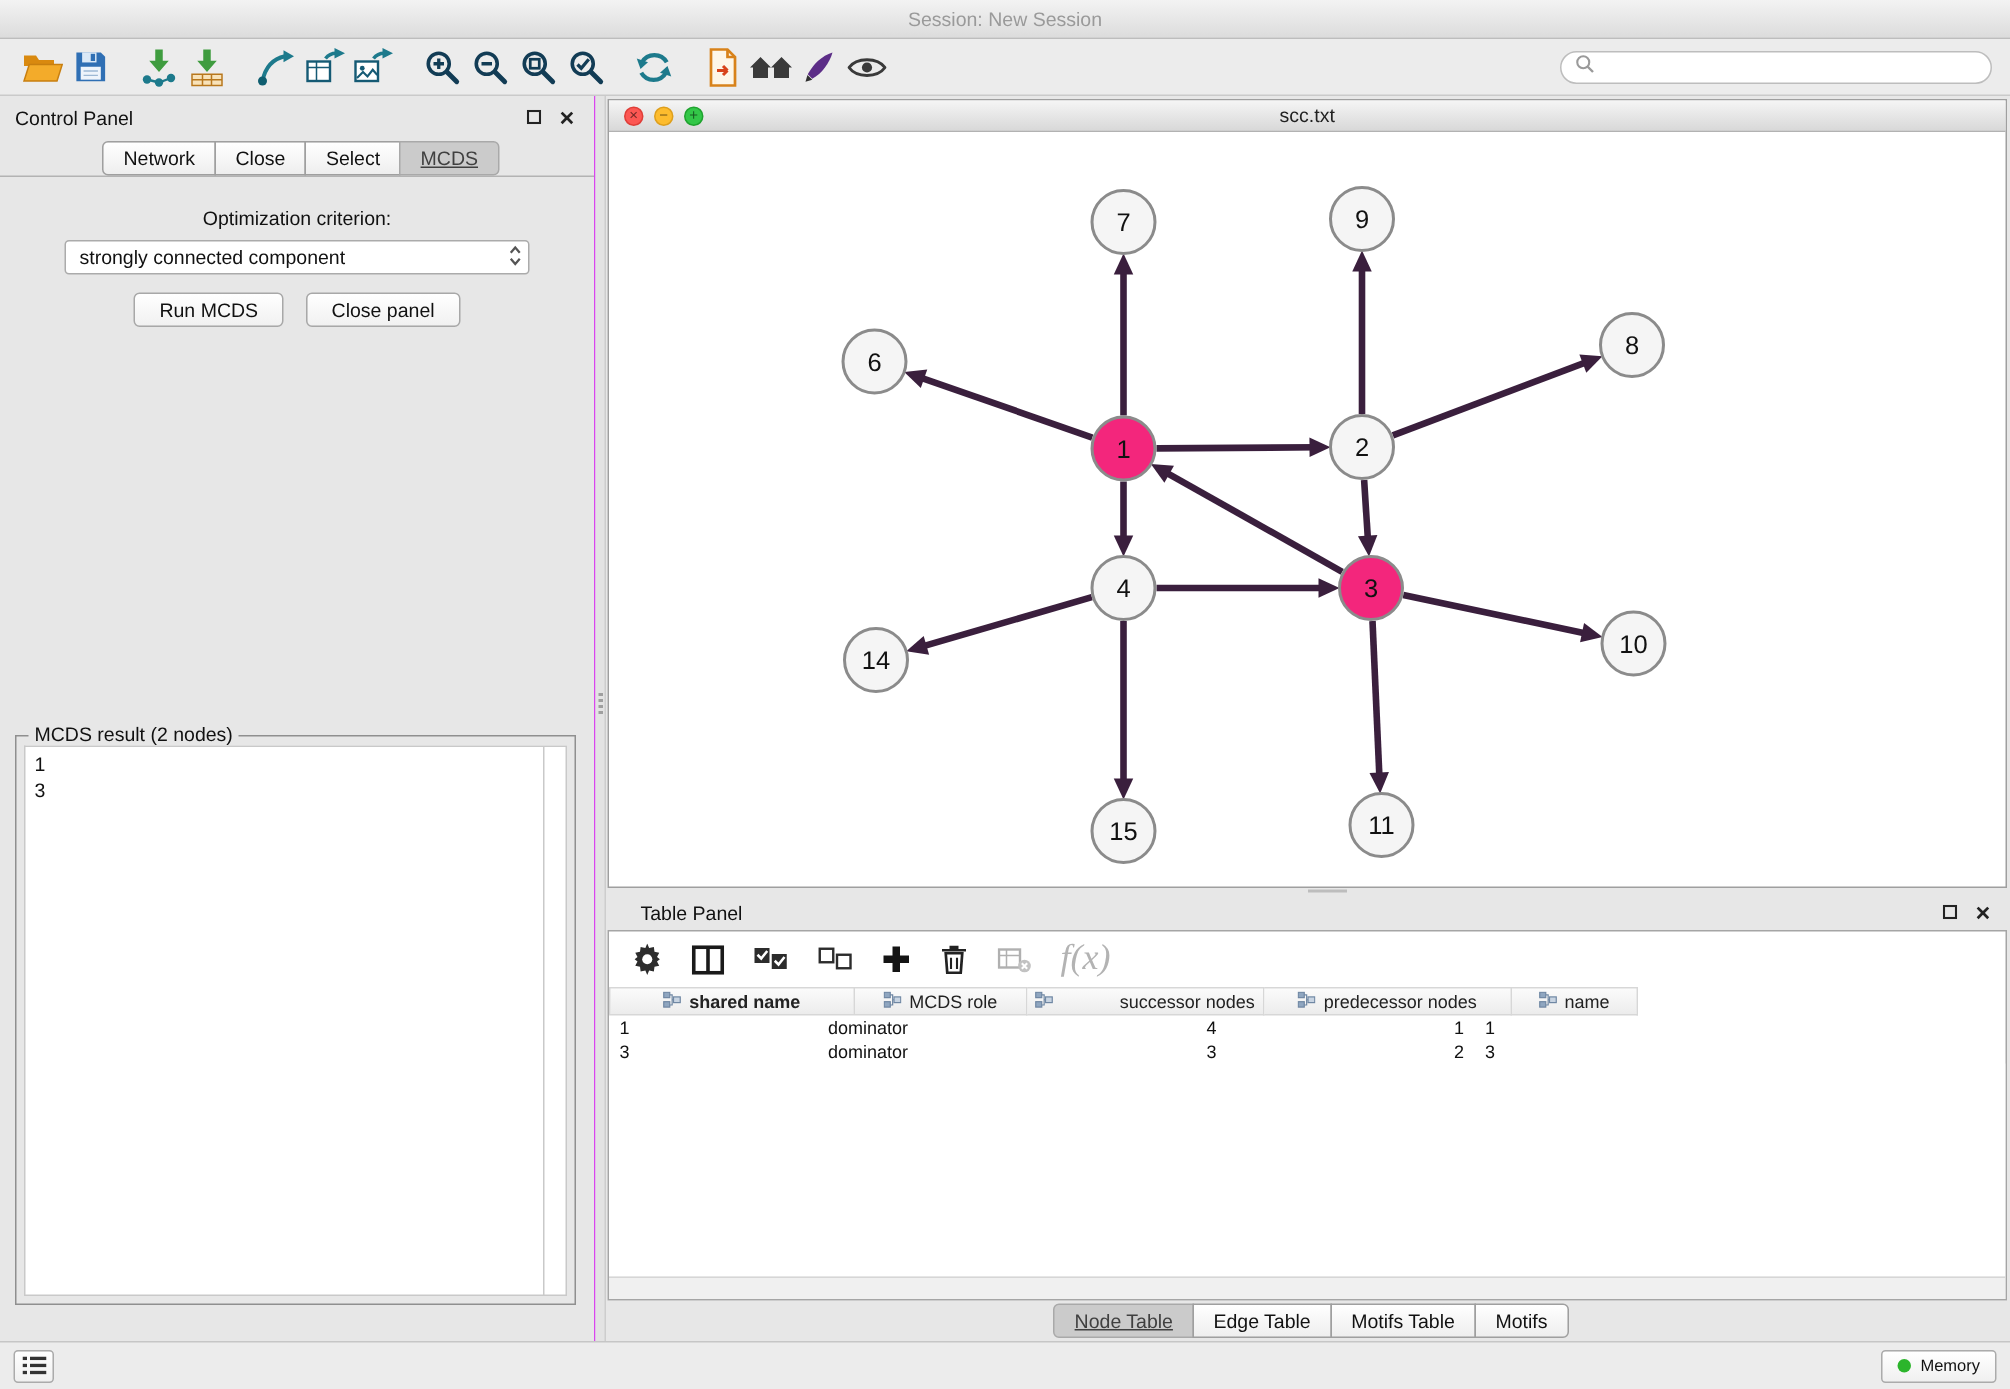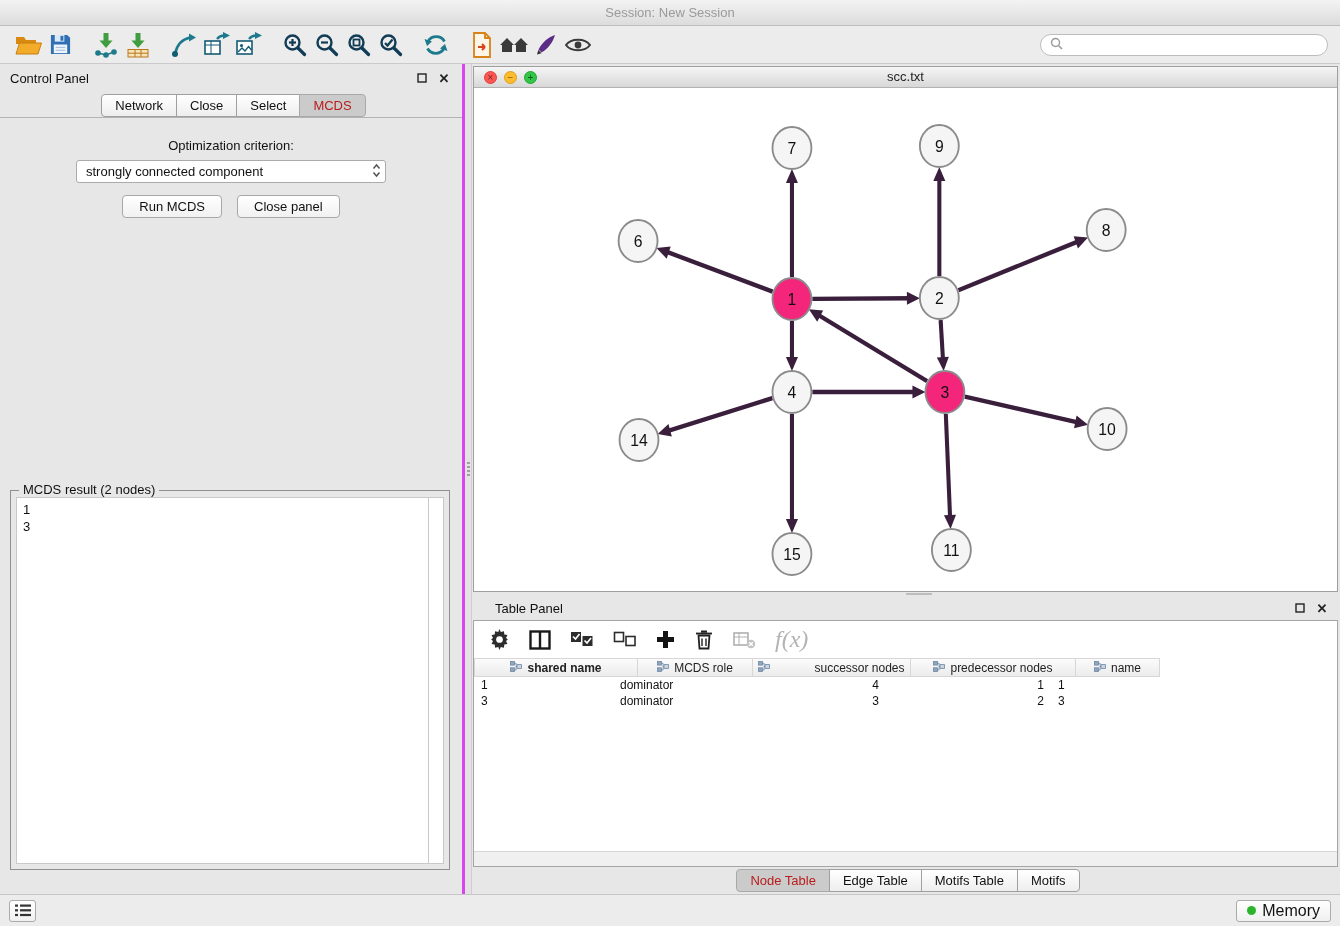--- a/index.html
+++ b/index.html
@@ -36,37 +36,37 @@
     background:#fff; border:1px solid #bdbdbd; border-radius:12px;
     display:flex; align-items:center; padding:0 9px; gap:5px;
   }
   .searchbox input { border:none; outline:none; flex:1; font-size:13px; background:transparent; font-family:inherit; }
 
   
   .main { height:830px; flex:none; display:flex; }
 
   
   .control-panel {
-    width:465px; flex:none; position:relative;
-    background:#e7e7e7; border-right:3px solid #d946ef;
+    width:397px; flex:none; position:relative;
+    background:#e7e7e7; border-right:1px solid #d946ef;
   }
   .cp-header { height:26px; display:flex; align-items:center; padding:2px 10px 0; font-size:13px; color:#111; }
   .cp-header .title { flex:1; }
   .float-btn, .close-btn { width:16px; height:16px; display:flex; align-items:center; justify-content:center; margin-left:6px; color:#222; }
   .float-btn svg { display:block; }
   .close-btn { font-size:13px; font-weight:bold; }
   .cp-tabbar { display:flex; justify-content:center; padding-top:4px; border-bottom:1px solid #b3b3b3; }
   .tab {
     padding:3px 13px; font-size:13px; color:#111;
     background:linear-gradient(#ffffff,#eeeeee);
     border:1px solid #9f9f9f; margin-left:-1px; cursor:default;
   }
   .tab:first-child { border-top-left-radius:4px; border-bottom-left-radius:4px; margin-left:5px; }
   .tab:last-child { border-top-right-radius:4px; border-bottom-right-radius:4px; }
-  .tab.active { background:#cbcbcb; color:#b91c1c; border-color:#a9a9a9; }
+  .tab.active { background:#cbcbcb; color:#404040; border-color:#a9a9a9;text-decoration:underline; }
   .opt-label { text-align:center; margin-top:20px; font-size:13px; color:#111; }
   .dropdown {
     width:310px; height:23px; margin:7px auto 0;
     background:#fff; border:1px solid #ababab; border-radius:3px;
     display:flex; align-items:center; padding:0 4px 0 9px;
     font-size:13px; color:#111;
   }
   .dropdown .val { flex:1; }
   .btn-row { display:flex; justify-content:center; gap:15px; margin-top:12px; }
   .btn-row button {
@@ -142,21 +142,21 @@
 
   
   .statusbar { height:32px; flex:none; display:flex; align-items:center; padding:0 9px; border-top:1px solid #c6c6c6; background:#ececec; }
   .sb-left {
     width:27px; height:22px; display:flex; align-items:center; justify-content:center;
     background:linear-gradient(#ffffff,#f0f0f0); border:1px solid #ababab; border-radius:3px;
   }
   .sb-right {
     margin-left:auto; height:22px; display:flex; align-items:center; gap:6px;
     background:linear-gradient(#ffffff,#f0f0f0); border:1px solid #ababab; border-radius:3px;
-    padding:0 10px; font-size:16px; color:#111;
+    padding:0 10px; font-size:11px; color:#111;
   }
   .memdot { width:9px; height:9px; border-radius:50%; background:#2cb52c; }
 </style>
 </head>
 <body>
 
 <div class="window">
 
   <div class="titlebar">
     <span>Session: New Session</span>

